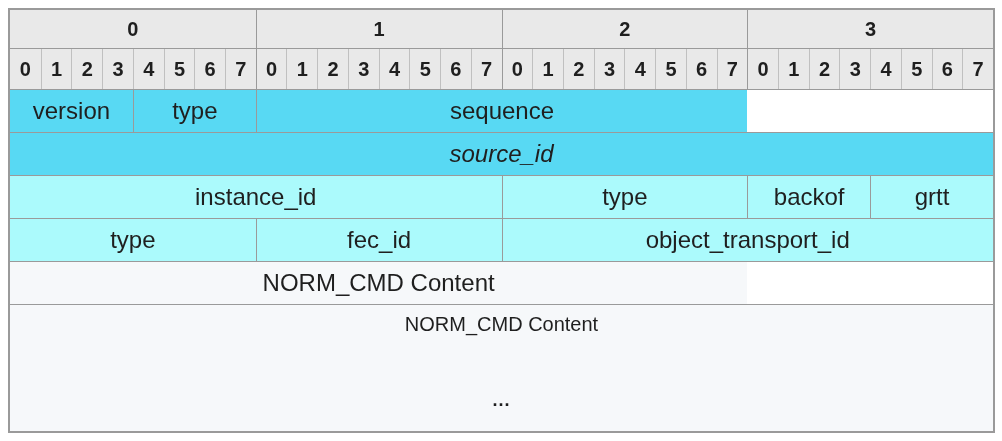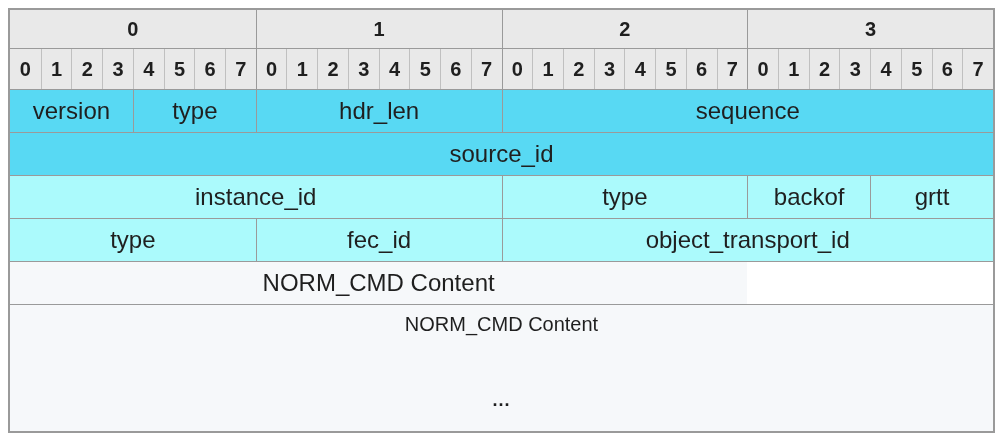--- a/index.html
+++ b/index.html
@@ -35,21 +35,21 @@
     justify-content: center;
     overflow: hidden;
   }
   .cell + .cell { border-left: 1px solid var(--border); }
 
   
   .w4  { flex: 0 0 12.5%; }
   .w8  { flex: 0 0 25%; }
   .w16 { flex: 0 0 50%; text-align: center; }
   .w24 { flex: 0 0 75%; }
-  .w32 { flex: 0 0 100%; }
+  .w32 { flex: 0 0 100%; font-style: italic; }
   .wbit { flex: 0 0 3.125%; }
 
   
   .byte-row { height: 38px; background: var(--header-bg); }
   .byte-row .cell { font-weight: 700; font-size: 20px; }
   .bit-row { height: 41px; background: var(--header-bg); }
   .bit-row .cell { font-weight: 700; font-size: 20px; }
   .bit-row .cell + .cell { border-left: 1px solid var(--border-light); }
   .bit-row .cell.byte-start { border-left: 1px solid var(--border); }
 
@@ -124,21 +124,20 @@
     <div class="cell wbit">3</div>
     <div class="cell wbit">4</div>
     <div class="cell wbit">5</div>
     <div class="cell wbit">6</div>
     <div class="cell wbit">7</div>
   </div>
 
   <div class="row field-row">
     <div class="cell w4 shade-dark">version</div>
     <div class="cell w4 shade-dark">type</div>
-    <div class="cell w8 shade-dark">hdr_len</div>
     <div class="cell w16 shade-dark">sequence</div>
   </div>
 
   <div class="row field-row">
     <div class="cell w32 shade-dark">source_id</div>
   </div>
 
   <div class="row field-row">
     <div class="cell w16 shade-light">instance_id</div>
     <div class="cell w8 shade-light">type</div>

